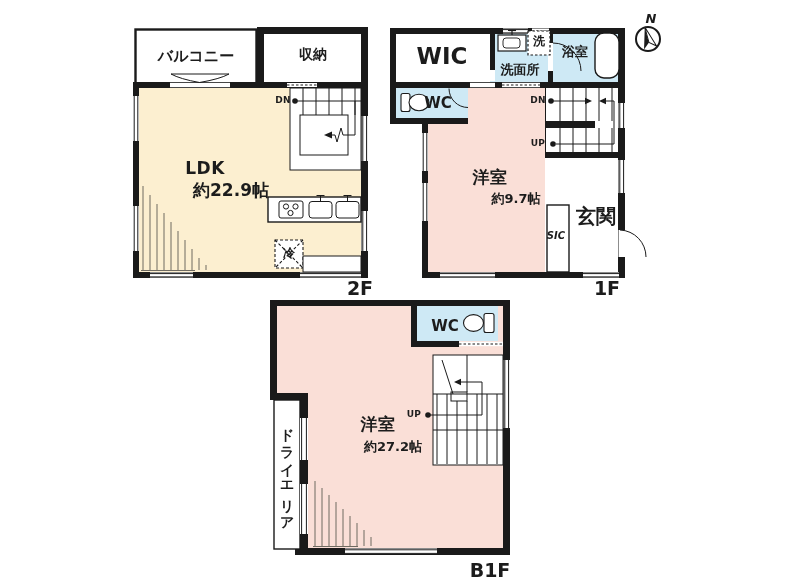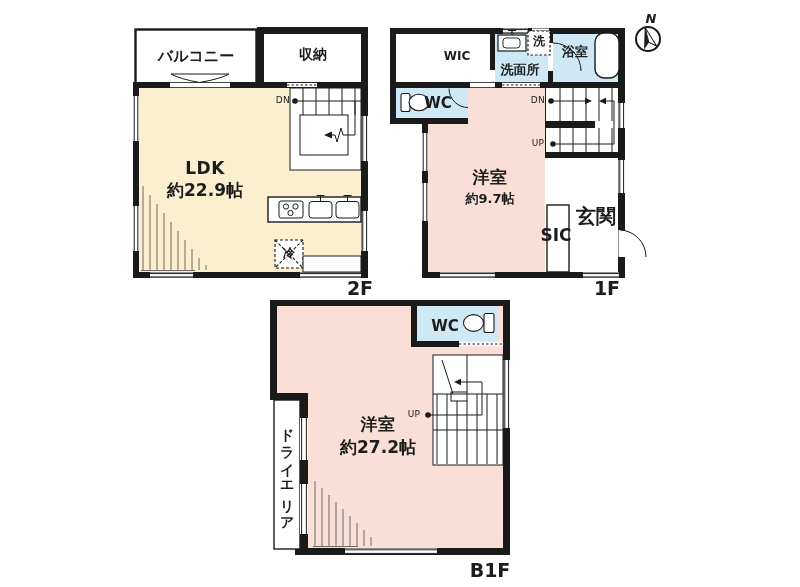--- a/index.html
+++ b/index.html
@@ -5,23 +5,23 @@
   * { margin:0; padding:0; box-sizing:border-box; }
   html,body { background:#ffffff; }
   body { width:800px; height:587px; position:relative; overflow:hidden;
          font-family:"DejaVu Sans","Liberation Sans",sans-serif; color:#1c1c1c; }
   .canvas { position:absolute; left:0; top:0; width:800px; height:587px; background:#fff; }
   .floor { position:absolute; }
   .plan { display:block; overflow:visible; }
   .lbl { position:absolute; white-space:nowrap; line-height:1.1;
          transform:translate(-50%,-50%); color:#1c1c1c; }
   .room-name { font-size:17px; font-weight:600; letter-spacing:0.5px; }
-  .room-sub  { font-size:16px; font-weight:600; }
+  .room-sub  { font-size:16px; font-weight:600;margin-left:26px; }
   .small-room { font-size:15px; font-weight:600; }
-  .tiny { font-size:9px; font-weight:normal; letter-spacing:0.3px; }
+  .tiny { font-size:9px; font-weight:bold; letter-spacing:0.3px; }
   .fixture-ch { font-size:12px; font-weight:600; }
   .floor-tag { font-size:19px; font-weight:600; }
   .vertical { writing-mode:vertical-rl; text-orientation:upright; letter-spacing:2px;
               transform:translate(-50%,-50%); }
   .compass-n { font-size:13px; font-weight:bold; font-style:italic; }
 </style>
 </head>
 <body>
 
 <div class="canvas">
@@ -298,36 +298,36 @@
   </div>
 
   <div class="lbl small-room" style="left:196px;top:56px;">バルコニー</div>
   <div class="lbl small-room" style="left:313px;top:55px;font-size:14px;">収納</div>
   <div class="lbl room-name" style="left:205px;top:168px;">LDK</div>
   <div class="lbl room-sub" style="left:205px;top:190px;font-size:17px;">約22.9帖</div>
   <div class="lbl tiny" style="left:283px;top:101px;">DN</div>
   <div class="lbl fixture-ch" style="left:289px;top:254px;">冷</div>
   <div class="lbl floor-tag" style="left:360px;top:288px;text-align:right;">2F</div>
 
-  <div class="lbl small-room" style="left:442px;top:57px;font-size:12px;margin-left:15px;">WIC</div>
+  <div class="lbl small-room" style="left:442px;top:57px;font-size:23px;">WIC</div>
   <div class="lbl small-room" style="left:520px;top:70px;font-size:13px;">洗面所</div>
   <div class="lbl fixture-ch" style="left:539px;top:42px;">洗</div>
   <div class="lbl small-room" style="left:575px;top:52px;font-size:13px;">浴室</div>
   <div class="lbl small-room" style="left:438px;top:103px;">WC</div>
   <div class="lbl tiny" style="left:538px;top:101px;">DN</div>
   <div class="lbl tiny" style="left:538px;top:144px;">UP</div>
   <div class="lbl room-name" style="left:490px;top:177px;">洋室</div>
   <div class="lbl room-sub" style="left:490px;top:199px;font-size:13px;">約9.7帖</div>
-  <div class="lbl small-room" style="left:556px;top:235px;font-size:17px;">SIC</div>
+  <div class="lbl small-room" style="left:556px;top:235px;font-size:10px;font-style:italic;">SIC</div>
   <div class="lbl small-room" style="left:596px;top:216px;font-size:20px;">玄関</div>
   <div class="lbl floor-tag" style="left:607px;top:288px;">1F</div>
 
   <div class="lbl small-room" style="left:445px;top:326px;">WC</div>
   <div class="lbl room-name" style="left:378px;top:424px;">洋室</div>
-  <div class="lbl room-sub" style="left:378px;top:447px;font-size:17px;">約27.2帖</div>
+  <div class="lbl room-sub" style="left:367px;top:447px;font-size:13px;">約27.2帖</div>
   <div class="lbl tiny" style="left:414px;top:415px;">UP</div>
   <div class="lbl vertical small-room" style="left:287px;top:472px;font-size:14px;font-weight:600;">ドライエリア</div>
   <div class="lbl floor-tag" style="left:490px;top:570px;">B1F</div>
 
   <div class="lbl compass-n" style="left:651px;top:19px;">N</div>
   <div style="position:absolute;left:634px;top:24px;">
     <svg width="30" height="30" viewBox="0 0 30 30">
       <circle cx="14" cy="15" r="12" fill="none" stroke="#1a1a1a" stroke-width="2"></circle>
       <g transform="rotate(-15 14 15)">
         <polygon points="14,2.5 7.5,24 14,18.5" fill="#1a1a1a"></polygon>

